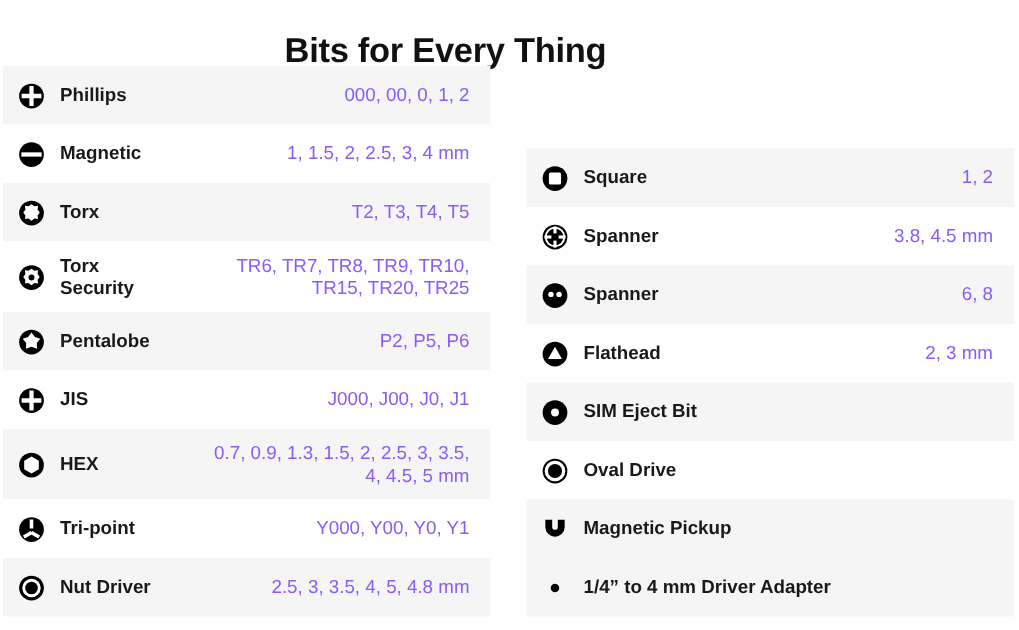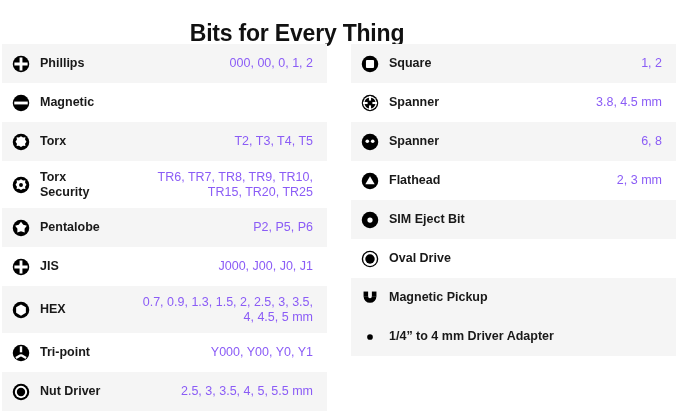--- a/index.html
+++ b/index.html
@@ -27,21 +27,21 @@
     letter-spacing: -0.2px;
     color: #111111;
     padding-top: 20px;
     margin: 0;
     height: 44px;
     box-sizing: border-box;
   }
   .columns {
     display: flex;
     flex-direction: row;
-    align-items: flex-start;
+    align-items: flex-end;
     padding: 0;
     gap: 24px;
     padding-left: 2px;
     padding-right: 2px;
   }
   .column {
     width: 325px;
     flex: 0 0 325px;
   }
   .row {
@@ -108,20 +108,21 @@
           <div class="value">000, 00, 0, 1, 2</div>
         </div>
         <div class="row">
           <div class="icon-cell">
             <svg width="18" height="18" viewBox="0 0 24 24">
               <circle cx="12" cy="12" r="11" fill="#000"></circle>
               <rect x="3" y="10.1" width="18" height="3.8" fill="#fff"></rect>
             </svg>
           </div>
           <div class="label">Magnetic</div>
+          <div class="value">1, 1.5, 2, 2.5, 3, 4 mm</div>
         </div>
         <div class="row alt">
           <div class="icon-cell">
             <svg width="18" height="18" viewBox="0 0 24 24">
               <circle cx="12" cy="12" r="11" fill="#000"></circle>
               <path d="M12 4.2l2.7 1.9 3.2-.5-.5 3.2 1.9 2.7-1.9 2.7.5 3.2-3.2-.5-2.7 1.9-2.7-1.9-3.2.5.5-3.2-1.9-2.7 1.9-2.7-.5-3.2 3.2.5z" fill="#fff"></path>
             </svg>
           </div>
           <div class="label">Torx</div>
           <div class="value">T2, T3, T4, T5</div>
@@ -184,21 +185,21 @@
         </div>
         <div class="row alt">
           <div class="icon-cell">
             <svg width="18" height="18" viewBox="0 0 24 24">
               <circle cx="12" cy="12" r="11" fill="#000"></circle>
               <circle cx="12" cy="12" r="8.2" fill="#fff"></circle>
               <circle cx="12" cy="12" r="5.6" fill="#000"></circle>
             </svg>
           </div>
           <div class="label">Nut Driver</div>
-          <div class="value">2.5, 3, 3.5, 4, 5, 5.5 mm</div>
+          <div class="value">2.5, 3, 3.5, 4, 5, 4.8 mm</div>
         </div>
       </div>
     <div class="column" id="right-col">
         <div class="row alt">
           <div class="icon-cell">
             <svg width="18" height="18" viewBox="0 0 24 24">
               <circle cx="12" cy="12" r="11" fill="#000"></circle>
               <rect x="6.6" y="6.6" width="10.8" height="10.8" rx="1.4" fill="#fff"></rect>
             </svg>
           </div>

